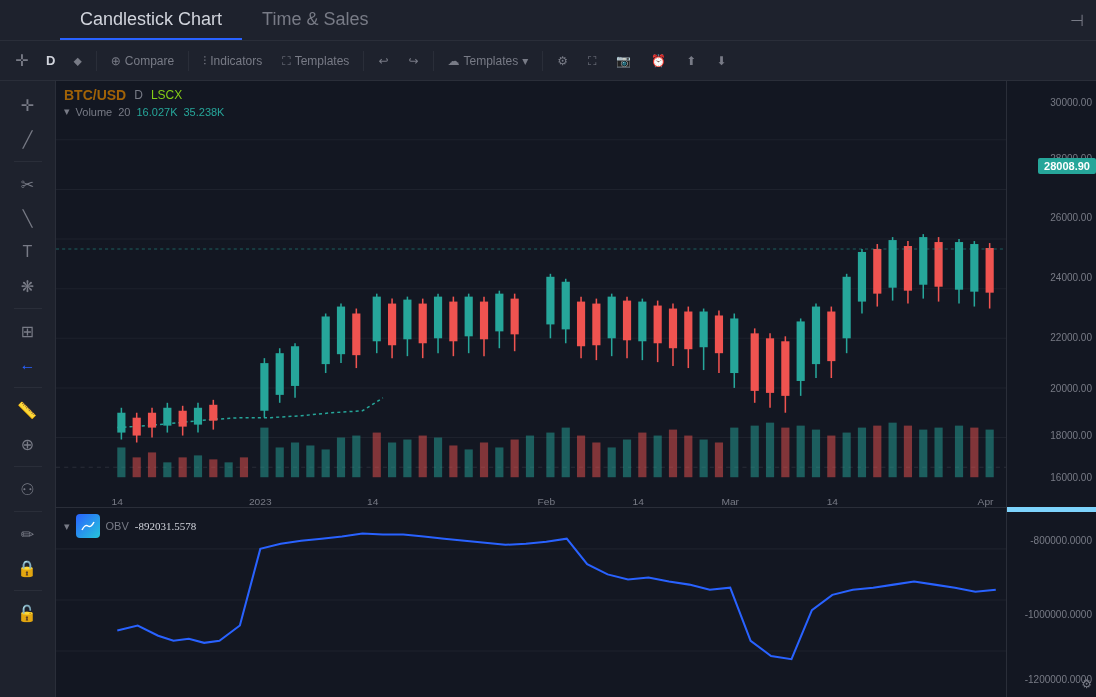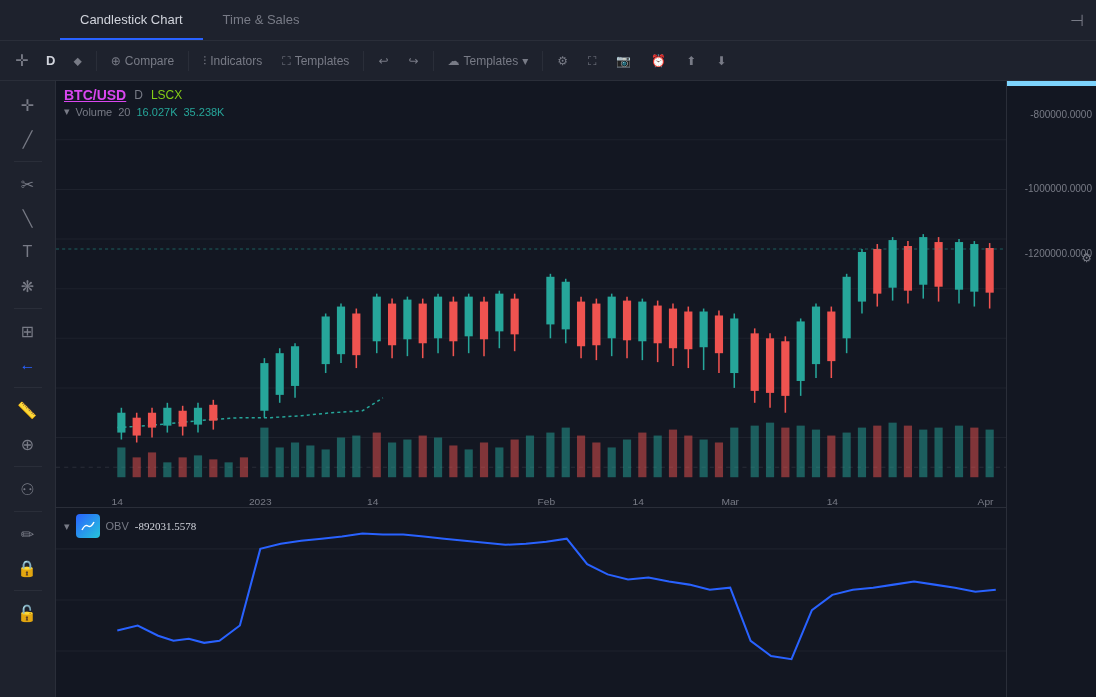--- a/index.html
+++ b/index.html
@@ -15,21 +15,21 @@
       padding-left: 60px;
     }
     .tab-item {
       padding: 16px 20px;
       height: 100%;
       display: flex;
       align-items: center;
       cursor: pointer;
       color: #787b86;
       border-bottom: 2px solid transparent;
-      font-size: 13px;
+      font-size: 18px;
     }
     .tab-item.active {
       color: #d1d4dc;
       border-bottom: 2px solid #2962ff;
     }
     .top-right-icon {
       margin-left: auto;
       padding: 0 12px;
       color: #787b86;
       cursor: pointer;
@@ -116,21 +116,21 @@
     .price-info {
       padding: 6px 8px 2px;
       background: #131722;
     }
     .price-info-row1 {
       display: flex;
       align-items: center;
       gap: 8px;
       font-size: 12px;
     }
-    .symbol { font-weight: 700; color: #d946ef; font-size: 14px; text-decoration: underline; }
+    .symbol { font-weight: 700; color: #a16207; font-size: 14px; }
     .timeframe-label { color: #787b86; }
     .exchange { color: #84cc16; }
     .ohlc { display: flex; gap: 8px; font-size: 12px; }
     .ohlc-item { color: #d1d4dc; }
     .ohlc-label { color: #787b86; }
     .change-positive { color: #26a69a; font-weight: 600; }
     .price-info-row2 {
       display: flex;
       align-items: center;
       gap: 6px;
@@ -579,20 +579,31 @@
             860,75
             880,78
             900,82
             920,80
           " fill="none" stroke="#2962ff" stroke-width="2"></polyline>
         </svg>
       </div>
     </div>
 
     <div class="price-scale">
+      <div class="price-scale-main">
+        <span class="price-label" style="top: 5%;">30000.00</span>
+        <span class="price-label" style="top: 18%;">28000.00</span>
+        <span class="current-price-label" style="top: 20%; transform: translateY(-50%);">28008.90</span>
+        <span class="price-label" style="top: 32%;">26000.00</span>
+        <span class="price-label" style="top: 46%;">24000.00</span>
+        <span class="price-label" style="top: 60%;">22000.00</span>
+        <span class="price-label" style="top: 72%;">20000.00</span>
+        <span class="price-label" style="top: 83%;">18000.00</span>
+        <span class="price-label" style="top: 93%;">16000.00</span>
+      </div>
       <div class="price-scale-obv">
         <span class="price-label" style="top: 15%;">-800000.0000</span>
         <span class="price-label" style="top: 55%; text-align: center;">-1000000.0000</span>
         <span class="price-label" style="top: 90%;">-1200000.0000</span>
         <div style="position:absolute;bottom:6px;right:4px;cursor:pointer;color:#787b86;">⚙</div>
       </div>
     </div>
   </div>
 </div>
 

